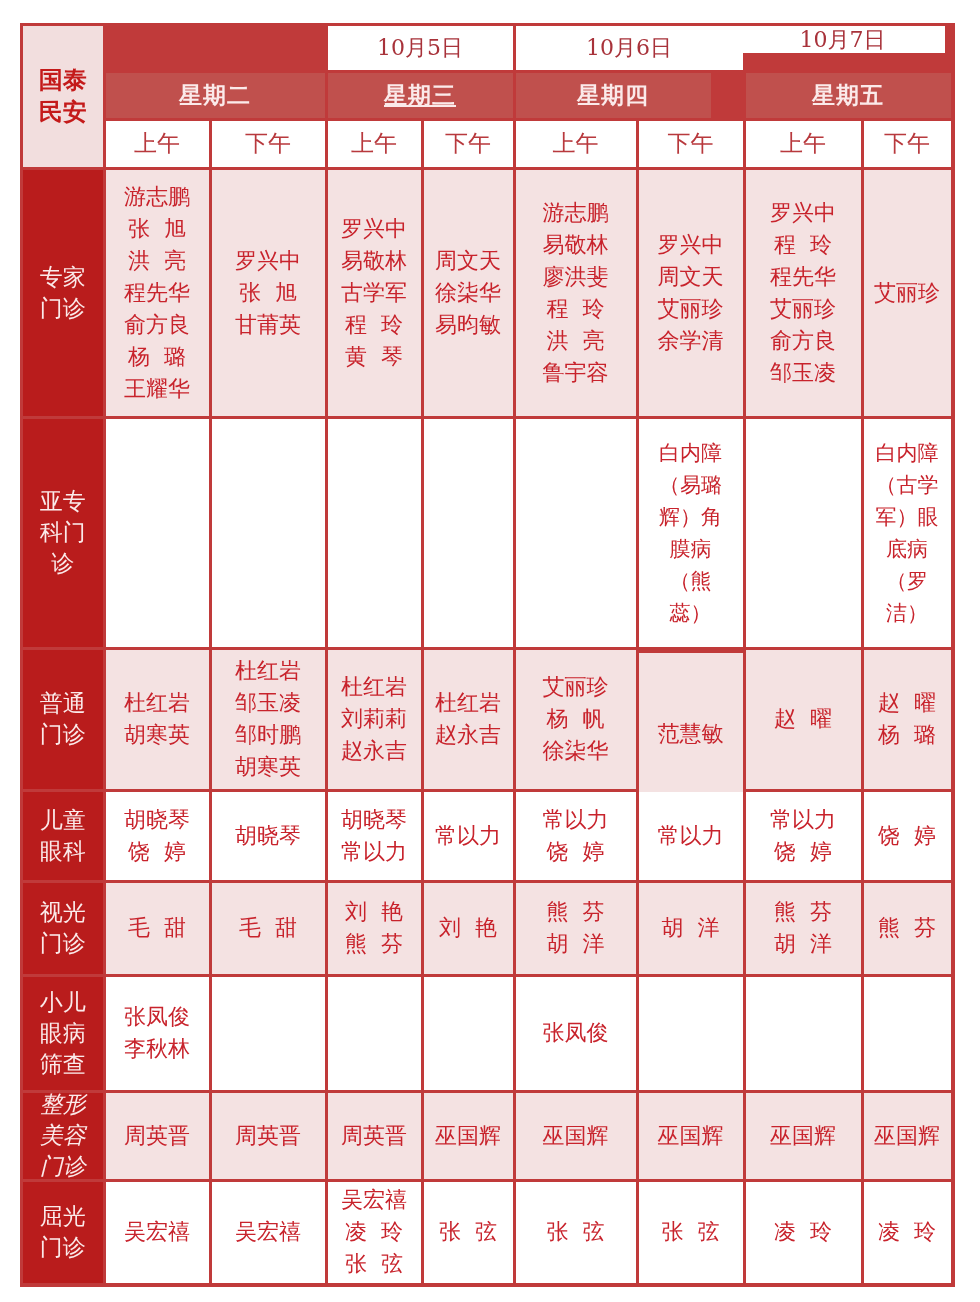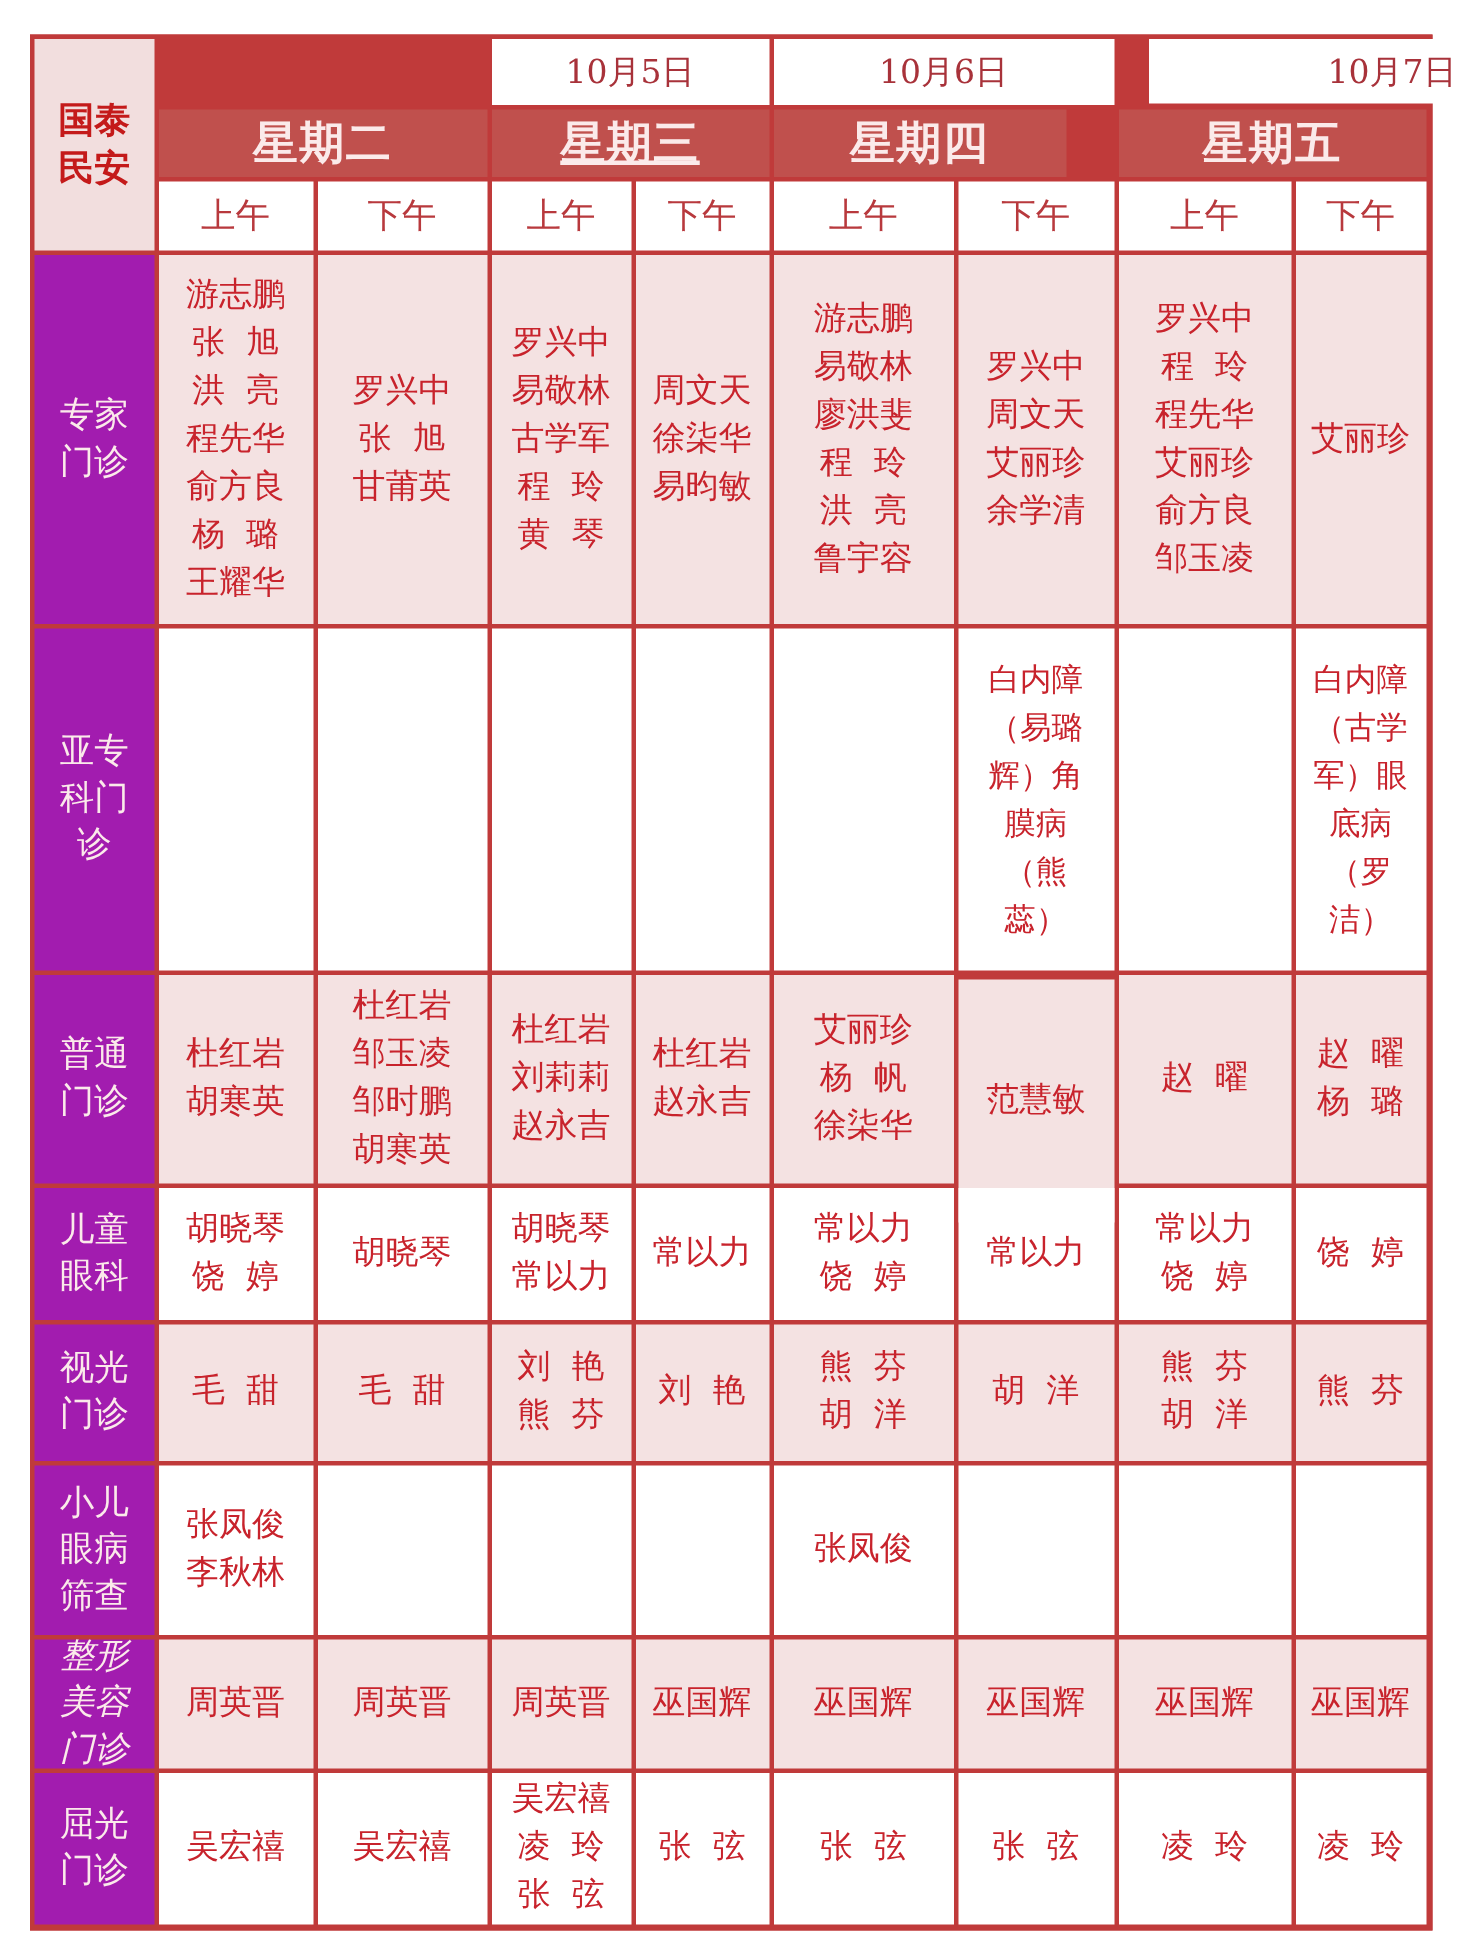--- a/index.html
+++ b/index.html
@@ -5,23 +5,23 @@
   html, body { margin:0; padding:0; background:#ffffff; }
   body { width:980px; height:1302px; position:relative; overflow:hidden;
          font-family:"DejaVu Serif","Liberation Serif",serif; }
   .tbl { position:absolute; left:20px; top:23px; width:935px; height:1264px;
          border:3px solid #c03a3a; box-sizing:border-box; background:#c03a3a; }
   .cell { position:absolute; box-sizing:border-box; display:flex; align-items:center;
           justify-content:center; text-align:center; color:#c8232c; }
   .corner { background:#f2dede; color:#c41a1a; font-family:"DejaVu Sans","Liberation Sans",sans-serif;
             font-weight:bold; font-size:24px; line-height:32px; }
   .date { background:#ffffff; color:#a8323a; font-size:22px; }
-  .wday { background:#c0504d; color:#fbeaea; font-size:30px; font-weight:bold; letter-spacing:1px; }
+  .wday { background:#c0504d; color:#fbeaea; font-size:23px; font-weight:bold; letter-spacing:1px; }
   .half { background:#ffffff; color:#b8393d; font-size:23px; }
-  .rowlabel { background:#a21caf; color:#fbeaea; font-family:"DejaVu Sans","Liberation Sans",sans-serif;
+  .rowlabel { background:#b91c1c; color:#fbeaea; font-family:"DejaVu Sans","Liberation Sans",sans-serif;
               font-size:23px; line-height:31px; }
   .body { font-family:"DejaVu Sans","Liberation Sans",sans-serif; font-size:22px; line-height:32px;
           flex-direction:column; }
   .pink { background:#f4e2e2; }
   .white { background:#ffffff; }
   .nm { display:block; white-space:pre; }
   .sub { font-size:21px; line-height:32px; width:82px; word-break:break-all; white-space:normal;text-align:center; }
 </style>
 </head>
 <body>
@@ -38,21 +38,21 @@
     </div>
     <div class="cell wday" style="left: 304.5px; top: 46.5px; width: 185px; height: 45px; text-decoration: underline;">
       <span>星期三</span>
     </div>
     <div class="cell date" style="left: 492.5px; top: 0px; width: 227px; height: 43.5px;">
       <span>10月6日</span>
     </div>
     <div class="cell wday" style="left: 492.5px; top: 46.5px; width: 195px; height: 45px;">
       <span>星期四</span>
     </div>
-    <div class="cell date" style="left: 743px; top: 0px; width: 205px; height: 43px; justify-content: flex-end;">
+    <div class="cell date" style="left: 717px; top: 0px; width: 205px; height: 27px;">
       <span>10月7日</span>
     </div>
     <div class="cell wday" style="left: 722.5px; top: 46.5px; width: 205px; height: 45px;">
       <span>星期五</span>
     </div>
     <div class="cell half" style="left: 82.5px; top: 94.5px; width: 103px; height: 46px;">
       <span>上午</span>
     </div>
     <div class="cell half" style="left: 188.5px; top: 94.5px; width: 113px; height: 46px;">
       <span>下午</span>

